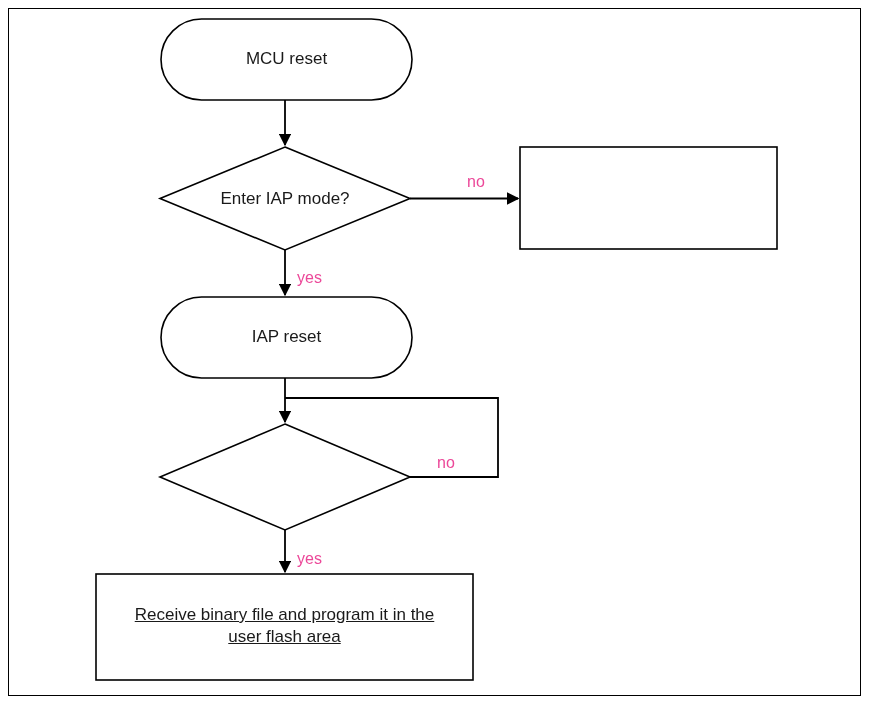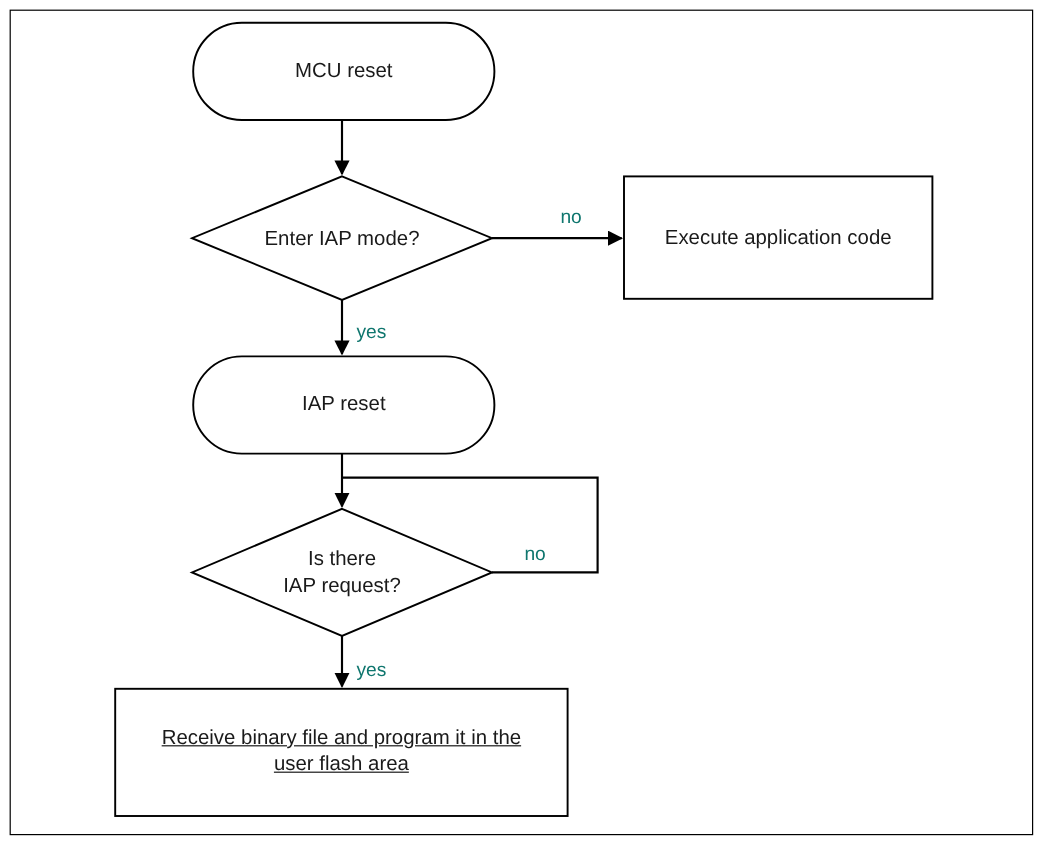--- a/index.html
+++ b/index.html
@@ -38,21 +38,21 @@
   .node-label {
     position: absolute;
     color: #1a1a1a;
     font-size: 17px;
     line-height: 22px;
     text-align: center;
     white-space: pre-line;
   }
   .edge-label {
     position: absolute;
-    color: #0f766e;
+    color: #ec4899;
     font-size: 16px;
     line-height: 19px;
     white-space: nowrap;
   }
   .shape-outline {
     fill: #ffffff;
     stroke: #000000;
     stroke-width: 1.6;
   }
   .conn {
@@ -97,26 +97,23 @@
 
     <path class="conn" d="M 410 477 L 498 477 L 498 398 L 285 398"></path>
 
     <path class="conn" d="M 285 530 L 285 572" marker-end="url(#arrow)"></path>
   </svg>
 
   <div class="node-label" style="left:160px; top:188px; width:250px;">Enter IAP mode?</div>
 
   <div class="node-label" style="left:161px; top:48px; width:251px;">MCU reset</div>
 
-  <div class="node-label" style="left:520px; top:187px; width:257px;">Execute application code</div>
 
   <div class="node-label" style="left:161px; top:326px; width:251px;">IAP reset</div>
 
-  <div class="node-label" style="left:160px; top:455px; width:250px;">Is there
-IAP request?</div>
 
   <div class="node-label" style="left:106px; top:604px; width:357px;text-decoration:underline;">Receive binary file and program it in the
 user flash area</div>
 
   <div class="edge-label" style="left:467px; top:172px;">no</div>
 
   <div class="edge-label" style="left:297px; top:268px;">yes</div>
 
   <div class="edge-label" style="left:437px; top:453px;">no</div>
 

